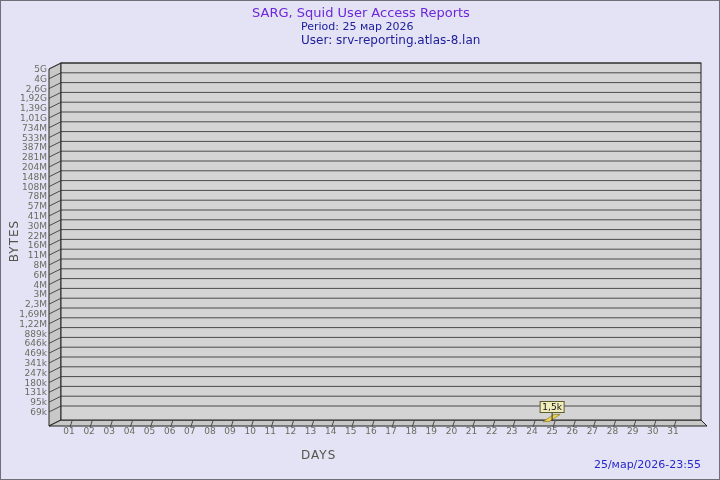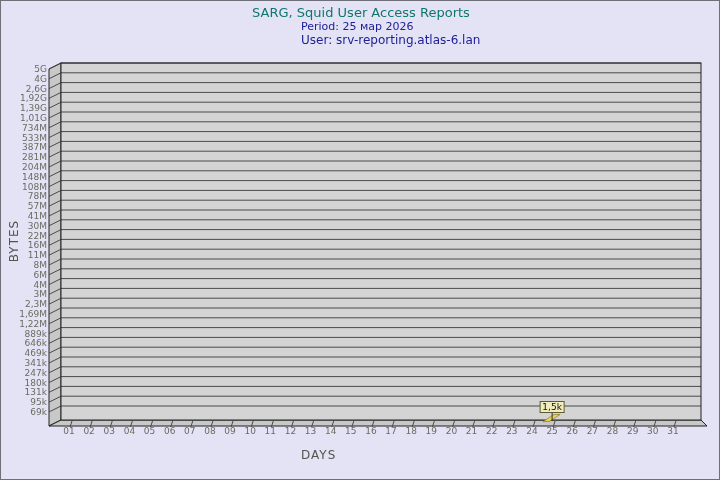--- a/index.html
+++ b/index.html
@@ -7,21 +7,21 @@
     position:relative;
     width:720px;height:480px;
     box-sizing:border-box;
     background:#E3E3F5;
     border:1px solid #6F6F7A;
     font-family:"DejaVu Sans", sans-serif;
     overflow:hidden;
   }
   .title-line1{
     position:absolute;top:4px;left:0;width:720px;
-    text-align:center;font-size:13px;color:#0f766e;
+    text-align:center;font-size:13px;color:#6d28d9;
   }
   .title-line2{
     position:absolute;top:19px;left:300px;
     font-size:11px;color:#20209A;white-space:nowrap;
   }
   .title-line3{
     position:absolute;top:32px;left:300px;
     font-size:12px;color:#20209A;white-space:nowrap;
   }
   #chart-svg{position:absolute;top:0;left:0;}
@@ -39,21 +39,21 @@
     font-size:11px;color:#2626CD;white-space:nowrap;
   }
 </style>
 </head>
 <body>
 
 <div id="screen">
 
   <div class="title-line1">SARG, Squid User Access Reports</div>
   <div class="title-line2">Period: 25 мар 2026</div>
-  <div class="title-line3">User: srv-reporting.atlas-6.lan</div>
+  <div class="title-line3">User: srv-reporting.atlas-8.lan</div>
 
   <svg id="chart-svg" width="720" height="480">
       <polygon points="48,68 60,62 60,419 48,425" fill="#C8C8C8" stroke="#222222" stroke-width="1"></polygon>
       <polygon points="48,425 60,419 700,419 706,425" fill="#C8C8C8" stroke="#222222" stroke-width="1"></polygon>
       <rect x="60" y="62" width="640" height="357" fill="#D4D4D4"></rect>
       <g>
         <line x1="60" y1="62" x2="700" y2="62" stroke="#4A4A4A" stroke-width="1"></line>
         <line x1="48" y1="68" x2="60" y2="62" stroke="#4A4A4A" stroke-width="1"></line>
         <line x1="60" y1="71.8" x2="700" y2="71.8" stroke="#4A4A4A" stroke-width="1"></line>
         <line x1="48" y1="77.8" x2="60" y2="71.8" stroke="#4A4A4A" stroke-width="1"></line>
@@ -232,14 +232,15 @@
       <polygon points="542.12,420.5 553.12,413.5 559.12,413.5 548.12,420.5" fill="#EDD44E" stroke="#8A7A2A" stroke-width="0.7"></polygon>
       <g>
         <line x1="551.12" y1="411.5" x2="551.12" y2="420" stroke="#333333" stroke-width="1"></line>
         <rect x="539.12" y="400.5" width="24" height="11" fill="#F1ECBB" stroke="#5C5C33" stroke-width="1"></rect>
         <text x="551.12" y="409" text-anchor="middle" font-size="9" fill="#111111" font-family="&quot;DejaVu Sans&quot;, sans-serif">1,5k</text>
       </g>
     </svg>
 
   <div class="ylabel-title">BYTES</div>
   <div class="xlabel-title">DAYS</div>
+  <div class="timestamp">25/мар/2026-23:55</div>
 
 </div>
 
 </body></html>

